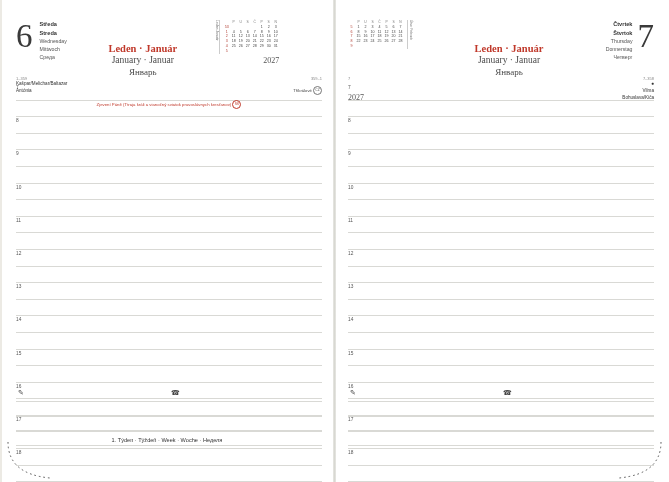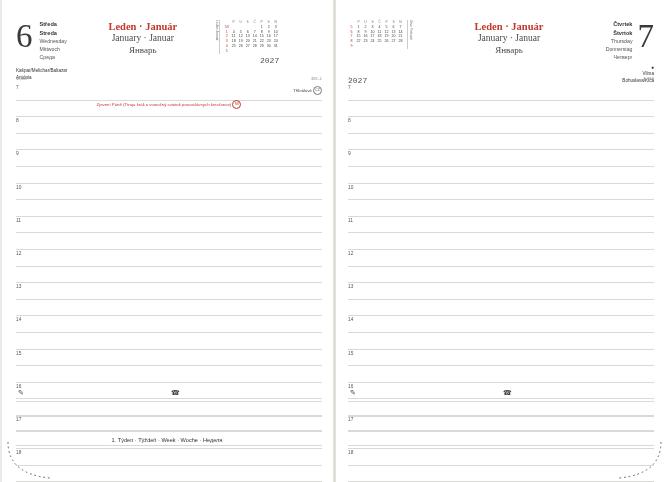--- a/index.html
+++ b/index.html
@@ -68,20 +68,21 @@
 
   .month-title {
     text-align: center;
     line-height: 1.25;
   }
   .month-title .m1 {
     font-size: 10.5px;
     font-weight: bold;
     color: #c0392b;
     font-family: "Liberation Serif", serif;
+    margin-top: 22px;
   }
   .month-title .m2 {
     font-size: 9.5px;
     color: #4a4a4a;
     font-family: "Liberation Serif", serif;
     text-align: center;
   }
   .month-title .m3 {
     font-size: 9px;
     color: #4a4a4a;
@@ -101,21 +102,21 @@
     text-align: center;
     padding: 0.2px 0;
     font-size: 3.6px;
     line-height: 1.25;
   }
   .minical td.wk { color: #b03a2e; }
   .minical .rowhdr td { color: #777; font-size: 3.3px; }
   .year {
     font-size: 8px;
     color: #555;
-    font-family: Liberation Mono, monospace;
+    font-family: Liberation Serif, serif;
     text-align: center;
   }
 
   .saints {
     font-size: 4.6px;
     color: #333;
     line-height: 1.5;
   }
   .weeknums {
     font-size: 4px;

